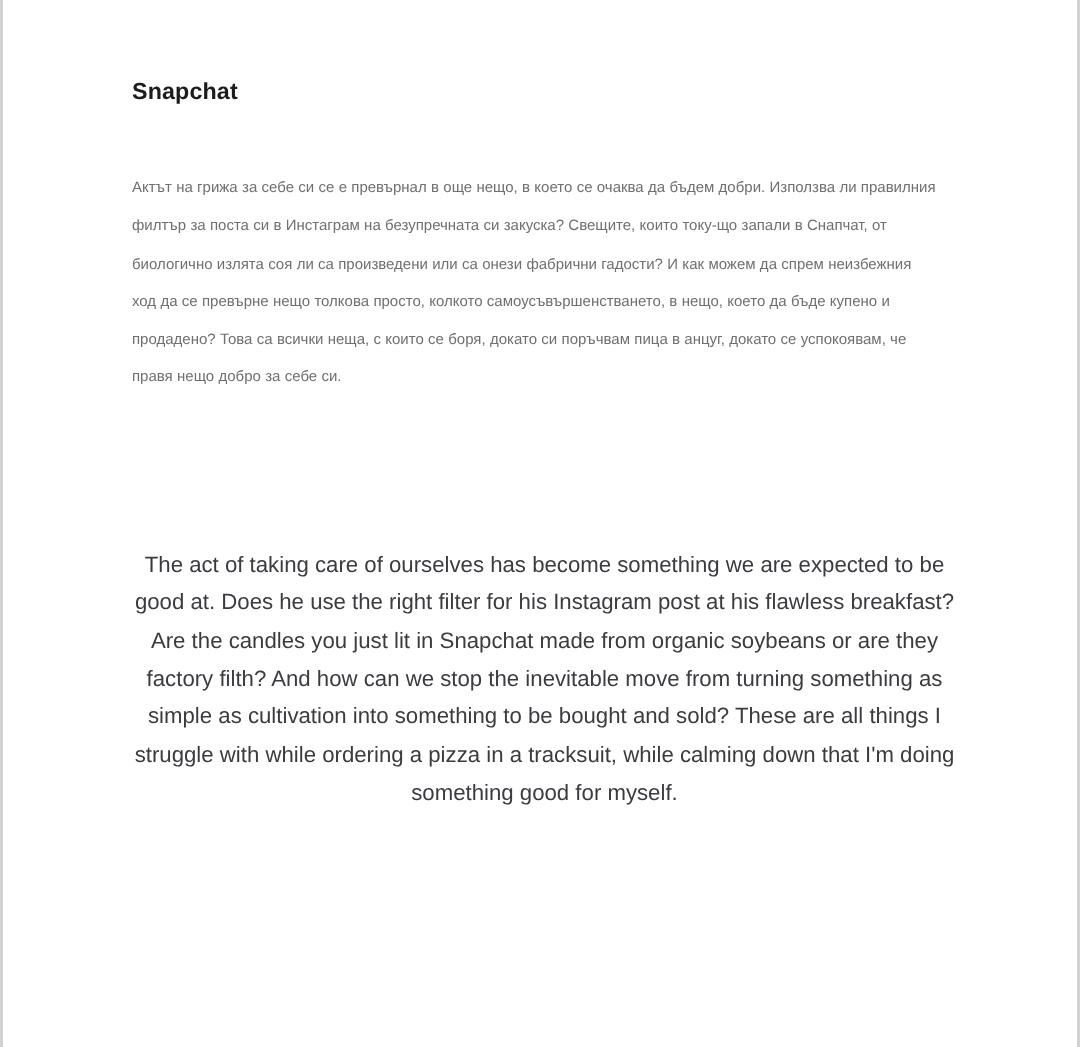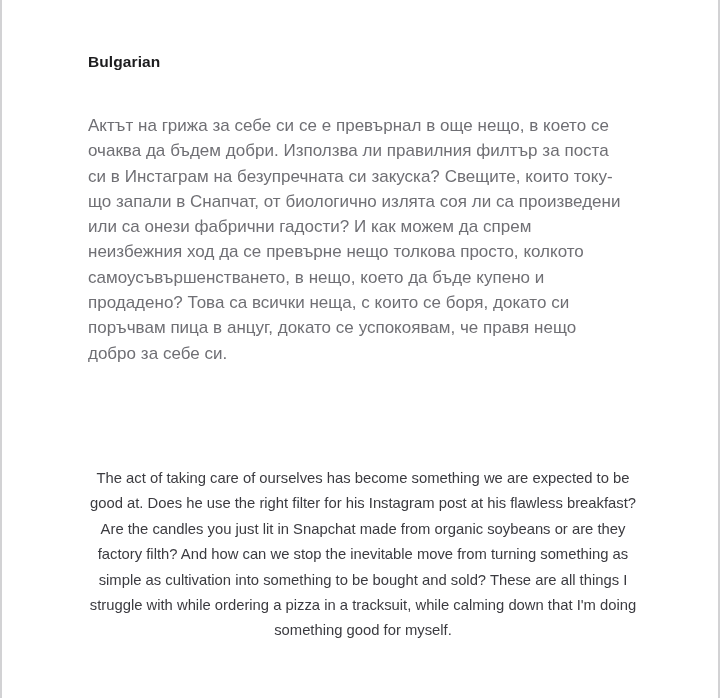--- a/index.html
+++ b/index.html
@@ -33,21 +33,21 @@
     padding-top: 52px;
     font-size: 15.5px;
     font-weight: bold;
     color: #1c1c1e;
     letter-spacing: 0.1px;
     line-height: 1.35;
   }
   .source-block {
     margin: 0;
     padding-top: 40px;
-    font-size: 17px;
+    font-size: 10px;
     line-height: 25.3px;
     color: #6f6f74;
     width: 536px;
     text-align: left;
     word-spacing: 0.1px;
   }
   .spacer-block {
     height: 100px;
   }
   .target-block {
@@ -58,21 +58,21 @@
     width: 550px;
     text-align: center;
   }
 </style>
 </head>
 <body>
 
 <div class="page">
   <div class="content">
 
-    <h1 class="doc-heading">Bulgarian</h1>
+    <h1 class="doc-heading">Snapchat</h1>
 
     <p class="source-block">Актът на грижа за себе си се е превърнал в още нещо, в което се очаква да бъдем добри. Използва ли правилния филтър за поста си в Инстаграм на безупречната си закуска? Свещите, които току-що запали в Снапчат, от биологично излята соя ли са произведени или са онези фабрични гадости? И как можем да спрем неизбежния ход да се превърне нещо толкова просто, колкото самоусъвършенстването, в нещо, което да бъде купено и продадено? Това са всички неща, с които се боря, докато си поръчвам пица в анцуг, докато се успокоявам, че правя нещо добро за себе си.</p>
 
     <div class="spacer-block"></div>
 
     <p class="target-block">The act of taking care of ourselves has become something we are expected to be good at. Does he use the right filter for his Instagram post at his flawless breakfast? Are the candles you just lit in Snapchat made from organic soybeans or are they factory filth? And how can we stop the inevitable move from turning something as simple as cultivation into something to be bought and sold? These are all things I struggle with while ordering a pizza in a tracksuit, while calming down that I'm doing something good for myself.</p>
 
   </div>
 </div>
 

